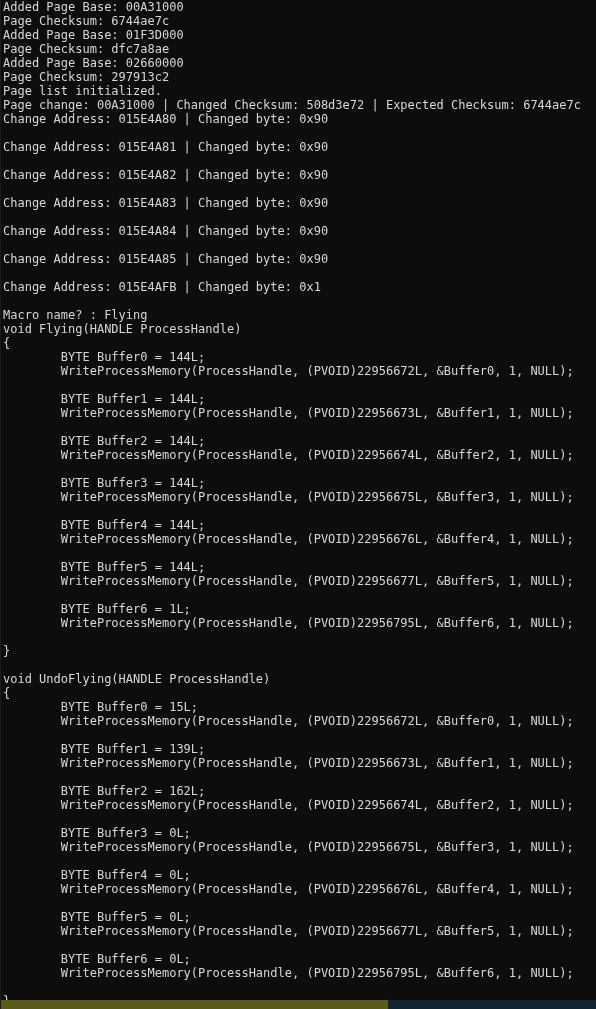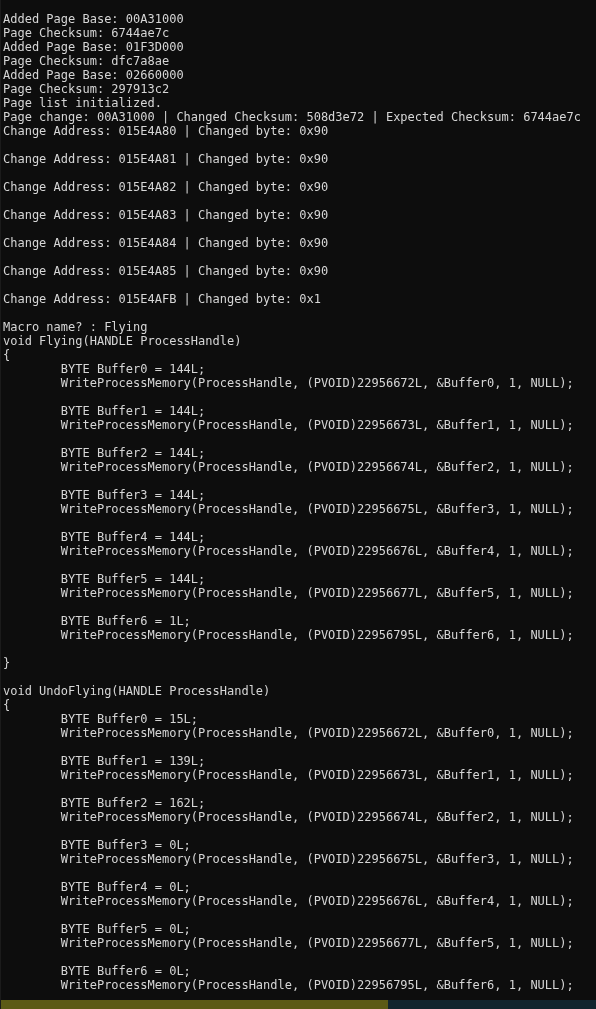--- a/index.html
+++ b/index.html
@@ -15,21 +15,21 @@
     overflow: hidden;
     box-sizing: border-box;
     border-left: 1px solid #1b1b1b;
   }
   #console-output {
     position: absolute;
     left: 0;
     top: 0;
     right: 0;
     bottom: 9px;
-    padding: 12px 0 0 2px;
+    padding: 0 0 0 2px;
     margin: 0;
     font-family: "DejaVu Sans Mono", "Liberation Mono", monospace;
     font-size: 12px;
     line-height: 14px;
     color: #d6d6d6;
     white-space: pre;
     overflow: hidden;
     -webkit-font-smoothing: none;
   }
   #console-output .line {

